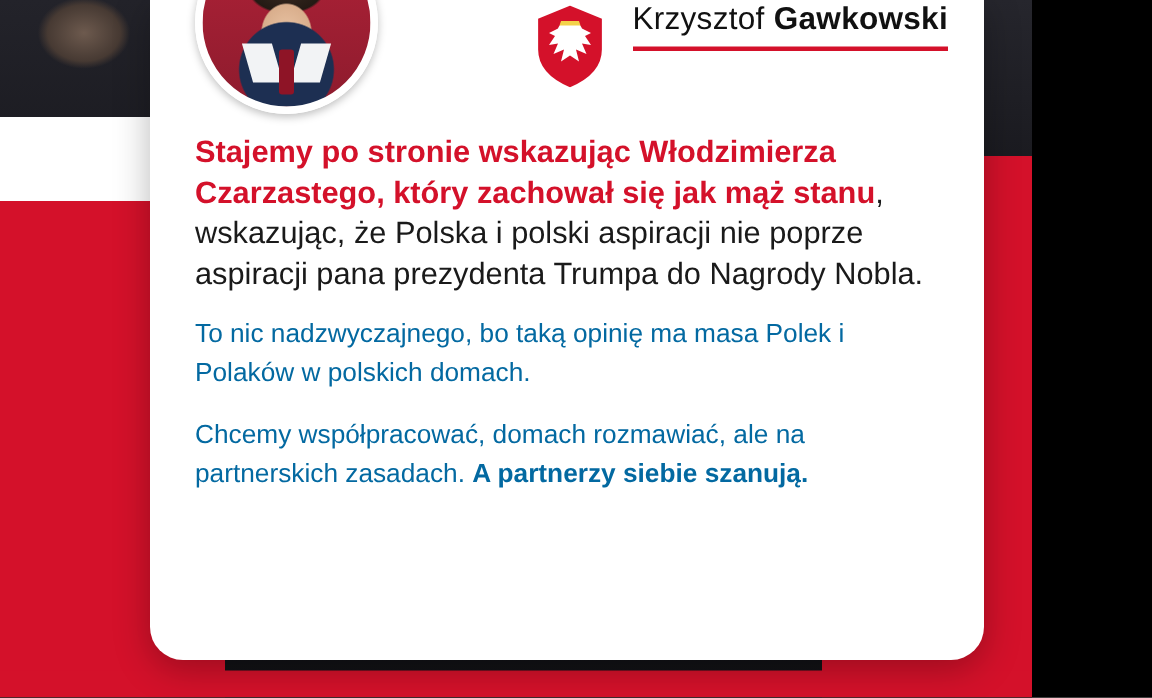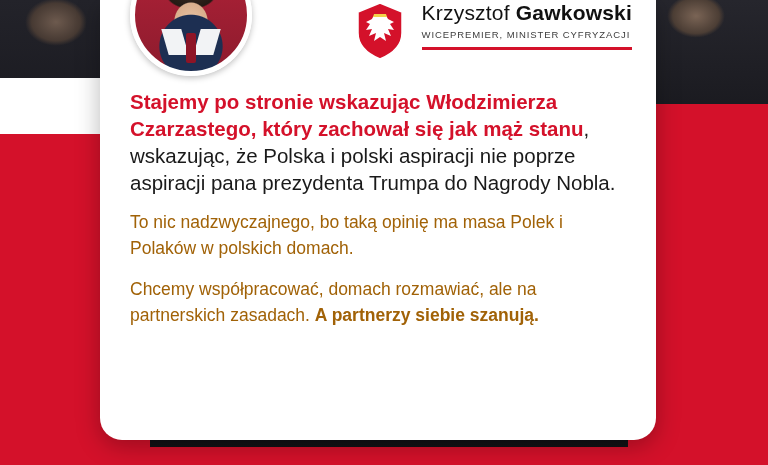--- a/index.html
+++ b/index.html
@@ -9,21 +9,21 @@
   }
   body {
     width: 768px;
     height: 465px;
     overflow: hidden;
     font-family: "Liberation Sans", sans-serif;
   }
 
   .stage {
     position: relative;
-    width: 768px;
+    width: 688px;
     height: 465px;
     background: #000000;
     overflow: hidden;
   }
 
   
   .bg-photo {
     position: absolute;
     inset: 0;
     background:
@@ -191,21 +191,21 @@
     font-weight: 700;
     font-size: 20.5px;
     line-height: 1.32;
     margin: 0 0 14px 0;
   }
   .lead .tail {
     color: #1a1a1a;
     font-weight: 400;
   }
   p.para {
-    color: #a16207;
+    color: #0369a1;
     font-size: 17.5px;
     line-height: 1.46;
     margin: 12px 0 18px 0;
   }
   p.para.tight { margin-bottom: 16px; }
   .bold { font-weight: 700; }
 </style>
 </head>
 <body>
 
@@ -238,21 +238,20 @@
             <path d="M28 14 C24 14 21 16 20 19 L14 22 L18 24 L14 30 L20 29 L17 36 L24 33 L22 41 L28 37 L34 41 L32 33 L39 36 L36 29 L42 30 L38 24 L42 22 L36 19 C35 16 32 14 28 14 Z" fill="#ffffff"></path>
             <circle cx="28" cy="20" r="2.2" fill="#ffffff"></circle>
             <path d="M21 17 L35 17 L34 14 L22 14 Z" fill="#f3d24a"></path>
           </svg>
         </div>
         <div class="brand-text">
           <div class="brand-name">
             <span>Krzysztof</span>
             <span class="surname">Gawkowski</span>
           </div>
-          <div class="brand-role">WICEPREMIER, MINISTER CYFRYZACJI</div>
           <div class="brand-rule"></div>
         </div>
       </div>
 
     </div>
 
     <div class="card-body">
 
       <p class="lead">
         <span>Stajemy po stronie wskazując Włodzimierza Czarzastego, który zachował się jak mąż stanu</span><span class="tail">,</span>

